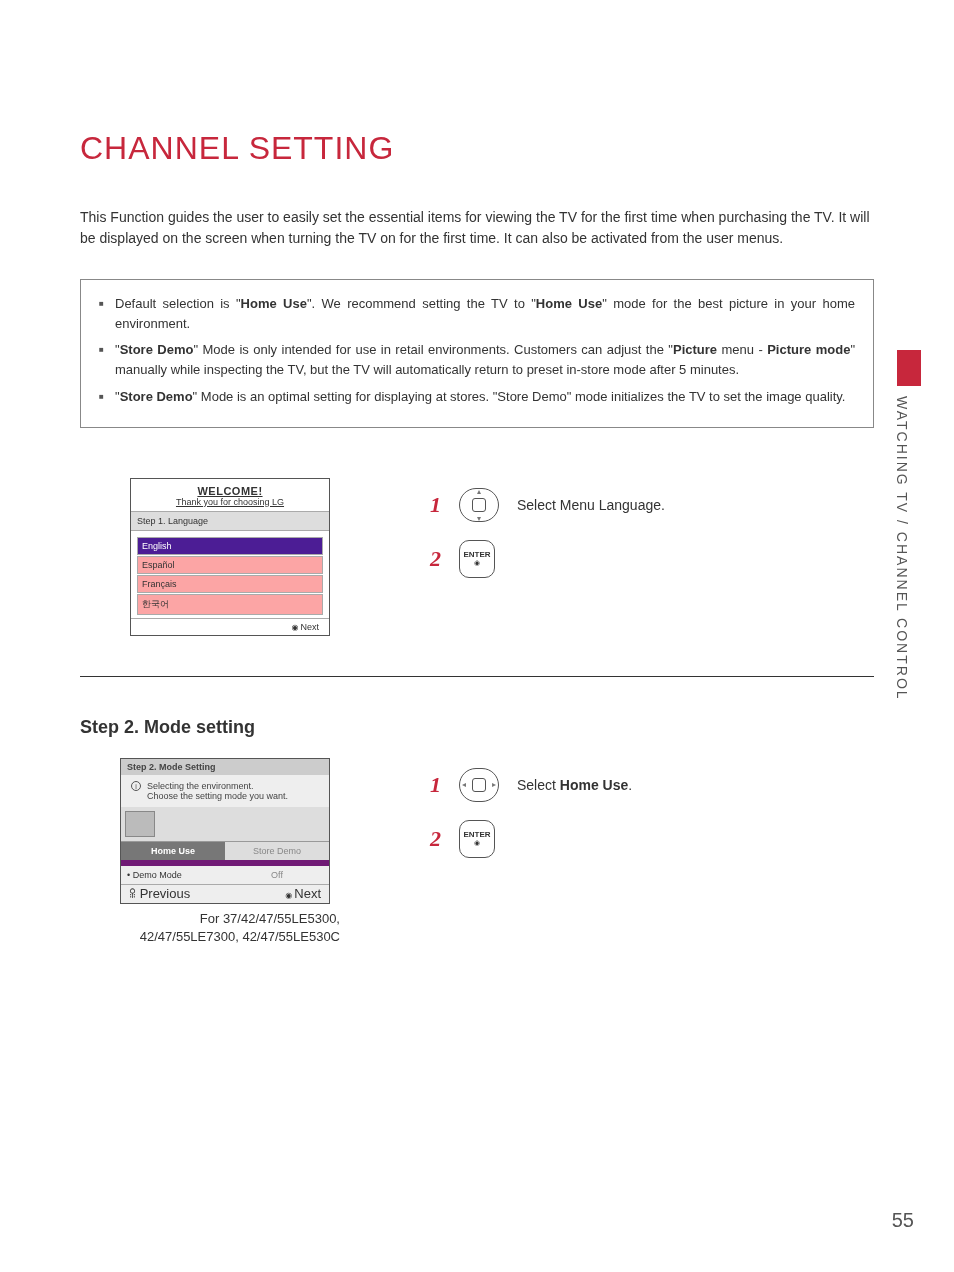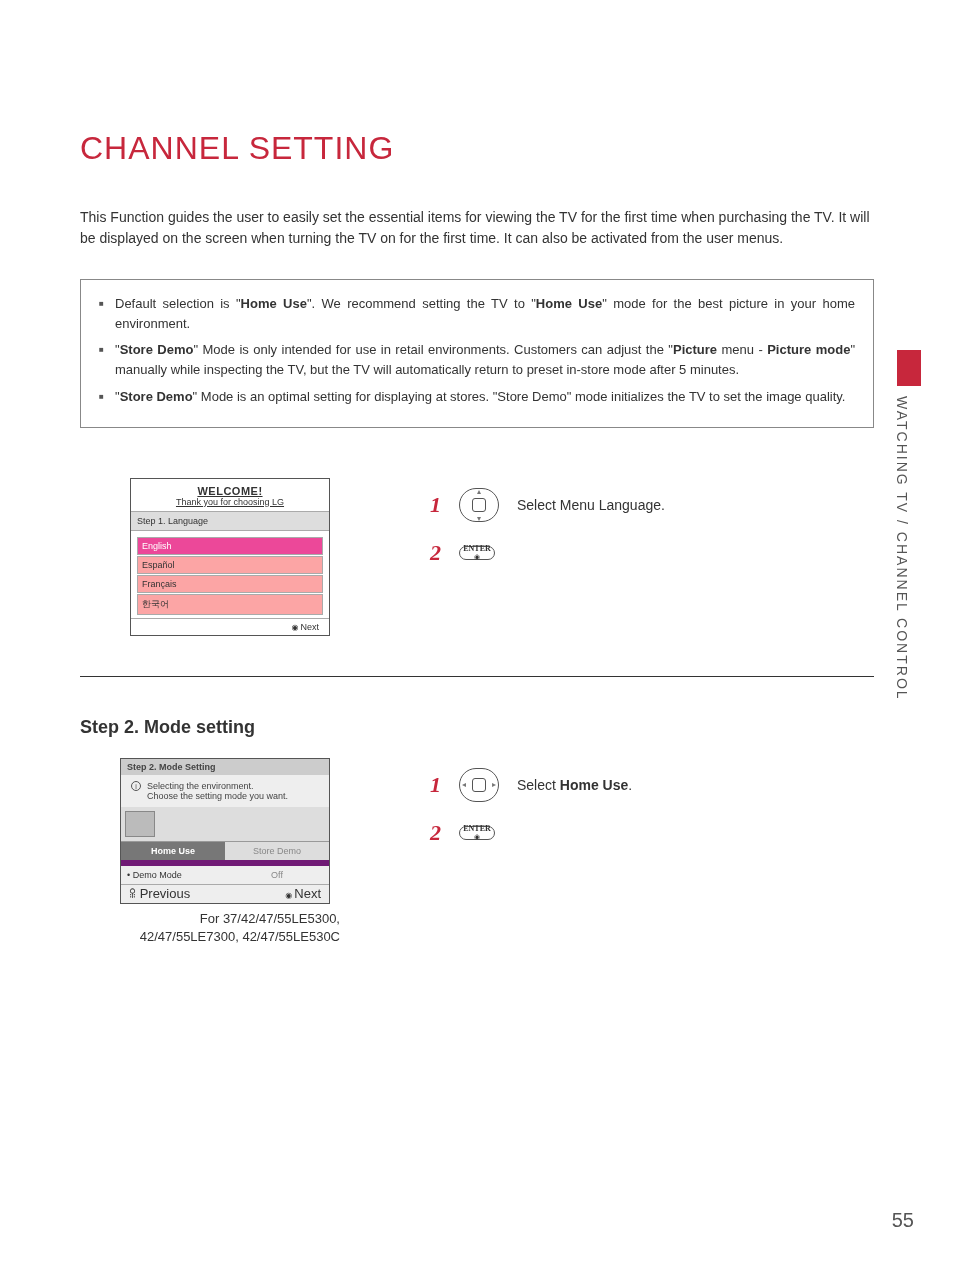--- a/index.html
+++ b/index.html
@@ -107,21 +107,21 @@
   }
   .lang-list { padding: 6px 6px 2px 6px; }
   .lang-item {
     font-size: 9px;
     padding: 3px 4px;
     border: 1px solid #aaa;
     margin-bottom: 1px;
     background: #fca5a5;
   }
   .lang-item.sel {
-    background: #ec4899;
+    background: #4c1d95;
     color: #fff;
   }
   .screen1 .footer-next {
     text-align: right;
     font-size: 9px;
     padding: 3px 10px 3px 0;
     border-top: 1px solid #aaa;
   }
   .dot::before { content:"◉"; font-size:8px; margin-right:2px; }
 
@@ -213,21 +213,21 @@
     position:relative;
   }
   .rbtn.nav::before{content:"▴"; position:absolute; top:-2px; font-size:8px; color:#777;}
   .rbtn.nav::after{content:"▾"; position:absolute; bottom:-2px; font-size:8px; color:#777;}
   .rbtn.navh .inner{
     width:14px; height:14px; border:1px solid #555; border-radius:3px;
   }
   .rbtn.navh::before{content:"◂"; position:absolute; left:2px; font-size:8px; color:#777;}
   .rbtn.navh::after{content:"▸"; position:absolute; right:2px; font-size:8px; color:#777;}
   .rbtn.enter{
-    width:36px; height:14px; border-radius:10px;font-family:Liberation Serif, serif;
+    width:36px; height:38px; border-radius:10px;
   }
   .rbtn.enter .t{font-size:8px; font-weight:bold;}
   .rbtn.enter .d{font-size:7px;}
   .rdesc{ font-size:14px; }
 
   hr.sep{
     border:none;
     border-top:1px solid #333;
     margin: 20px 0 40px 0;
   }

